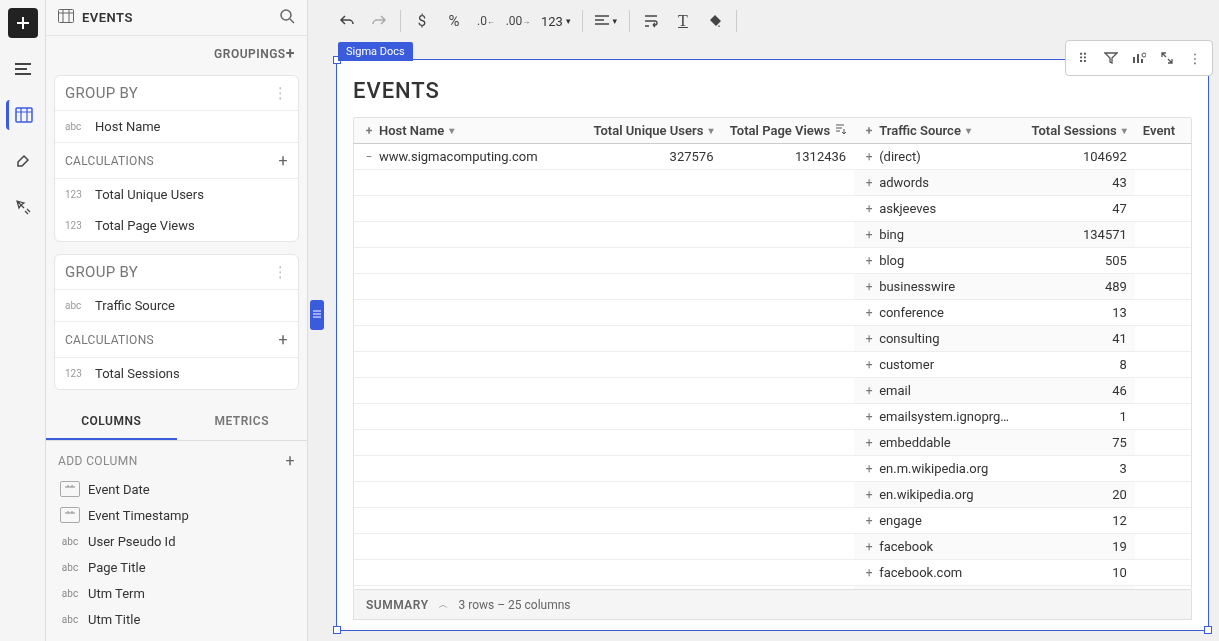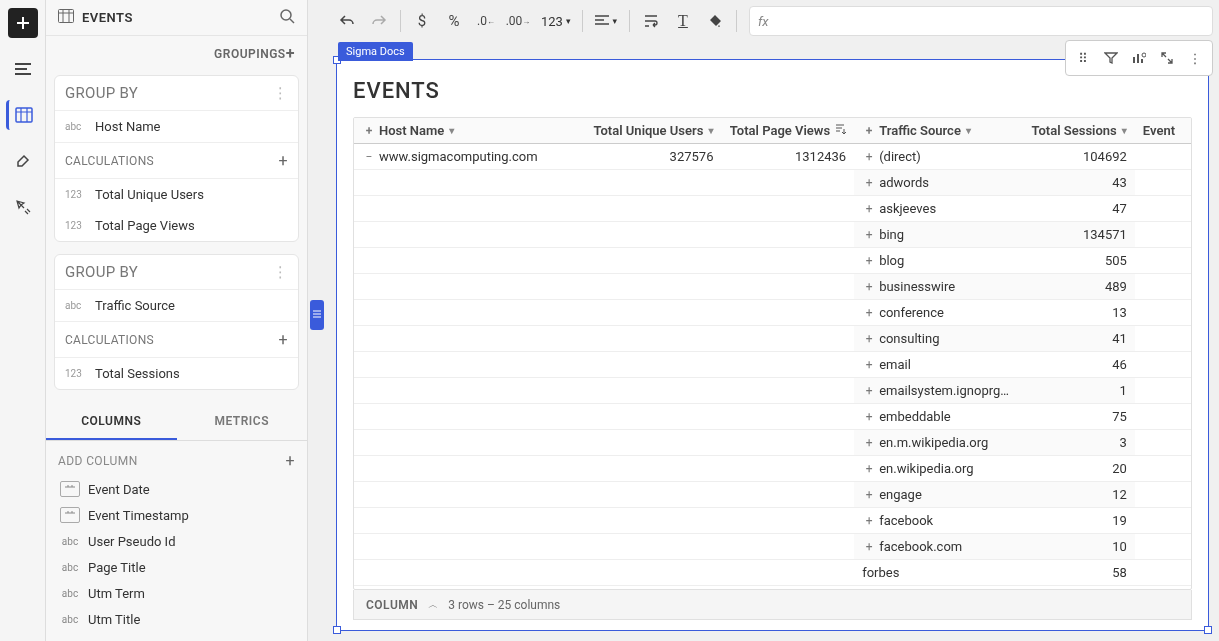--- a/index.html
+++ b/index.html
@@ -278,23 +278,20 @@
             <path d="M2 2h12M2 7h10a2 2 0 010 4h-2m0 0l2-2m-2 2l2 2M2 12h4" fill="none" stroke="#444" stroke-width="1.3"></path>
           </svg>
         </div>
       <div class="tb-btn" style="text-decoration:underline;font-family:serif;font-size:16px">T</div>
       <div class="tb-btn">
           <svg width="16" height="14">
             <path d="M8 1l6 6-5 5-6-6 5-5zM12 11c1 1 1 2 0 2s-1-1 0-2z" fill="#444"></path>
           </svg>
         </div>
       <div class="tb-sep"></div>
-      <div class="fx-bar">
-          <span>fx</span>
-        </div>
     </div>
 
     <div class="canvas">
       <div class="element-chip">Sigma Docs</div>
 
       <div class="float-ctrl">
         <div class="fc-btn">⠿</div>
         <div class="fc-btn">
             <svg width="14" height="14">
               <path d="M1 2h12l-5 5v5l-2-1V7L1 2z" fill="none" stroke="#555" stroke-width="1.3"></path>
@@ -428,20 +425,28 @@
       <td class="host-col"></td>
       <td class="host-col"></td>
       <td class="ts-col"><span class="exp">+</span>consulting</td>
       <td class="num sess-col">41</td>
       <td></td>
                 </tr>
                 <tr>
       <td class="host-col"></td>
       <td class="host-col"></td>
       <td class="host-col"></td>
+      <td class="ts-col"><span class="exp">+</span>customer</td>
+      <td class="num sess-col">8</td>
+      <td></td>
+                </tr>
+                <tr>
+      <td class="host-col"></td>
+      <td class="host-col"></td>
+      <td class="host-col"></td>
       <td class="ts-col"><span class="exp">+</span>email</td>
       <td class="num sess-col">46</td>
       <td></td>
                 </tr>
                 <tr>
       <td class="host-col"></td>
       <td class="host-col"></td>
       <td class="host-col"></td>
       <td class="ts-col"><span class="exp">+</span>emailsystem.ignoprg.ir</td>
       <td class="num sess-col">1</td>
@@ -501,21 +506,21 @@
       <td class="host-col"></td>
       <td class="ts-col">forbes</td>
       <td class="num sess-col">58</td>
       <td></td>
                 </tr>
               </tbody>
           </table>
         </div>
 
         <div class="summary-bar">
-          <span class="summary-lbl">COLUMN</span>
+          <span class="summary-lbl">SUMMARY</span>
           <span style="font-size:10px">︿</span>
           <span>3 rows – 25 columns</span>
         </div>
 
         <div class="sel-handle" style="top:-4px;left:-4px"></div>
         <div class="sel-handle" style="top:-4px;right:-4px"></div>
         <div class="sel-handle" style="bottom:-4px;left:-4px"></div>
         <div class="sel-handle" style="bottom:-4px;right:-4px"></div>
       </div>
     </div>

